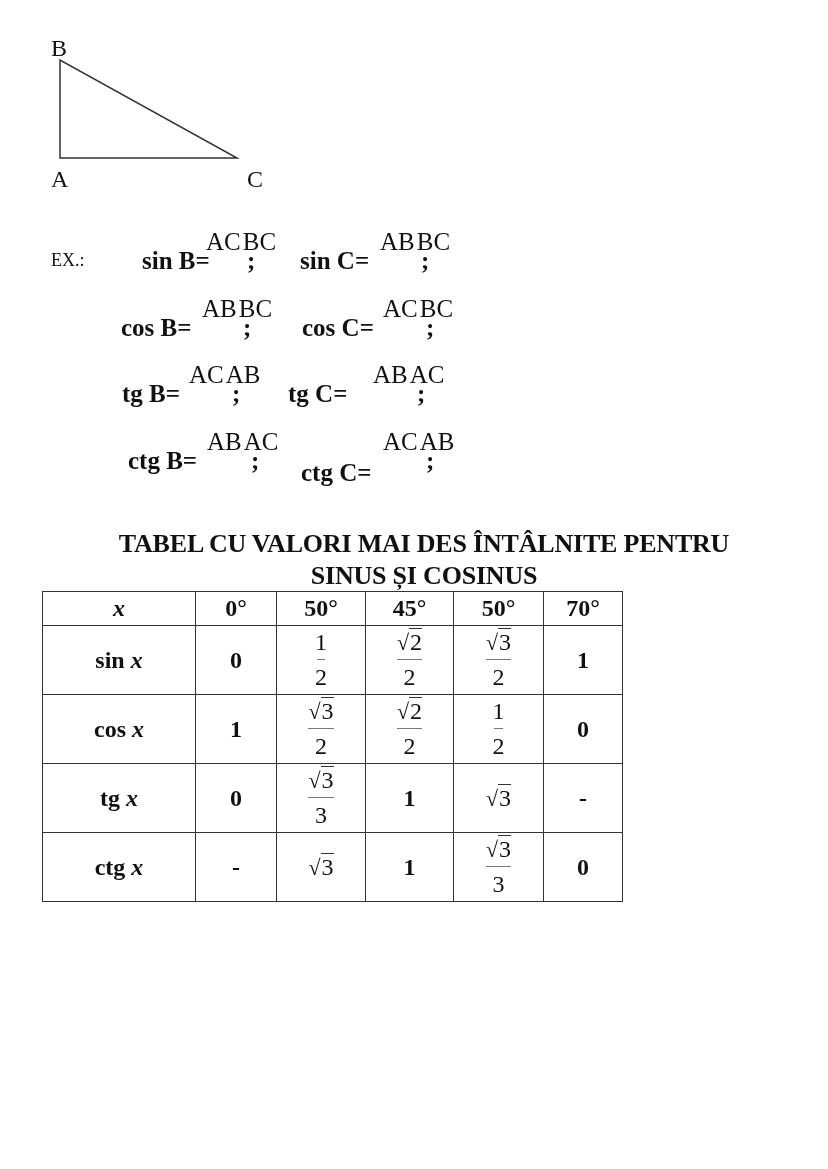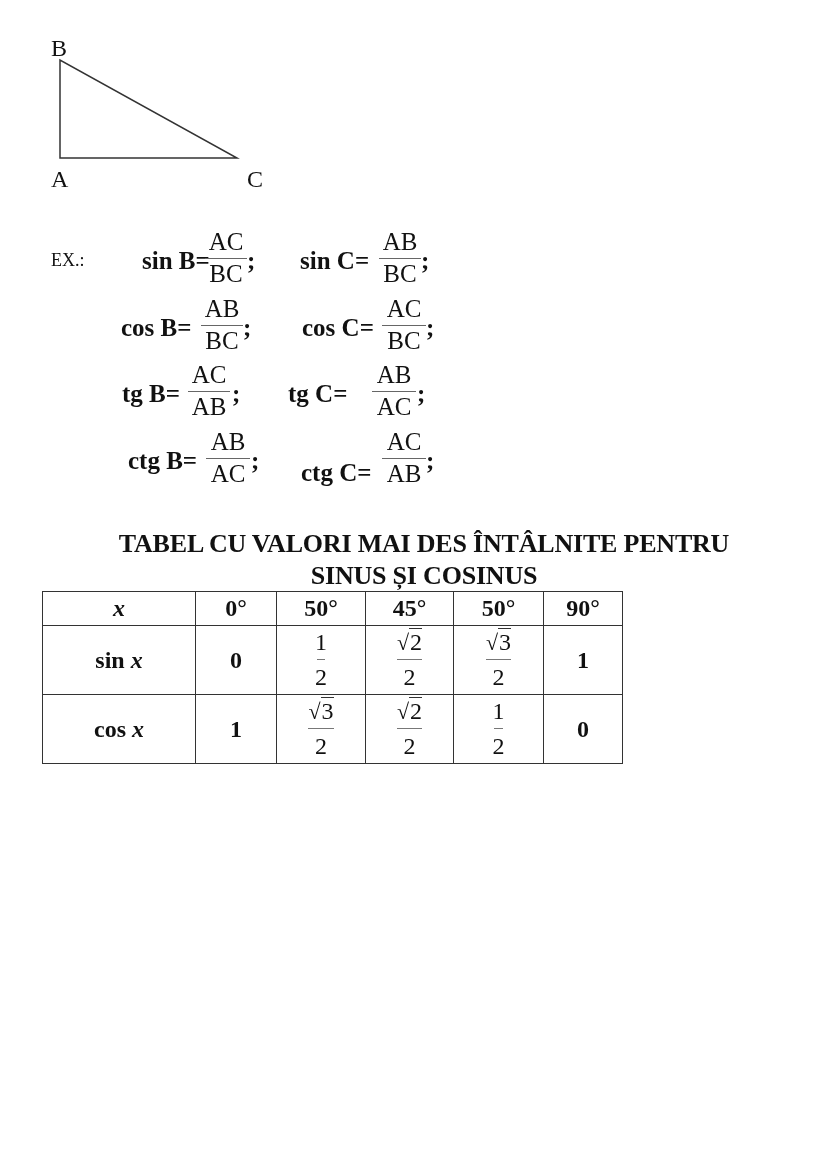--- a/index.html
+++ b/index.html
@@ -9,21 +9,21 @@
     }
 
     
     #tri-svg { position: absolute; left: 0; top: 0; }
     .vlabel { position: absolute; font-size: 24px; line-height: 24px; font-weight: normal; }
     .ex-label { position: absolute; font-weight: normal; font-size: 18px; line-height: 25px; }
     .fn {
       position: absolute; font-weight: bold; font-size: 25px; line-height: 25px; white-space: nowrap;
     }
     .frac {
-      position: absolute; display: flex; flex-direction: column; align-items: center;
+      position: absolute; display: flex; flex-direction: row; align-items: center;
       font-size: 25px; font-weight: normal;
     }
     .frac .num { line-height: 26px; padding: 0 1px; }
     .frac .bar { height: 1px; background: #666; width: 100%; margin: 3px 0 2px 0; }
     .frac .den { line-height: 26px; padding: 0 1px; }
     .semi { position: absolute; font-weight: bold; font-size: 25px; line-height: 25px; }
 
     
     .title {
       position: absolute; left: 0; width: 848px; text-align: center;
@@ -143,21 +143,21 @@
       <col style="width:90px">
       <col style="width:79px">
   </colgroup>
   <tbody>
       <tr class="hdr">
     <td><i>x</i></td>
     <td>0°</td>
     <td>50°</td>
     <td>45°</td>
     <td>50°</td>
-    <td>90°</td>
+    <td>70°</td>
   </tr>
 
   <tr class="body-row">
     <td class="rowlabel"><span>sin</span> <i>x</i></td>
     <td class="bold-val">0</td>
     <td>
       <span class="cfrac narrow">
             <span class="n">1</span>
             <span class="b"></span>
             <span class="d">2</span>
@@ -200,15 +200,47 @@
     <td>
       <span class="cfrac narrow">
             <span class="n">1</span>
             <span class="b"></span>
             <span class="d">2</span>
           </span>
     </td>
     <td class="bold-val">0</td>
   </tr>
 
-
+  <tr class="body-row">
+    <td class="rowlabel"><span>tg</span> <i>x</i></td>
+    <td class="bold-val">0</td>
+    <td>
+      <span class="cfrac">
+            <span class="n sqrt"><span class="rad">√</span><span class="under">3</span></span>
+            <span class="b"></span>
+            <span class="d">3</span>
+          </span>
+    </td>
+    <td class="bold-val">1</td>
+    <td>
+      <span class="sqrt"><span class="rad">√</span><span class="under">3</span></span>
+    </td>
+    <td class="bold-val">-</td>
+  </tr>
+
+  <tr class="body-row">
+    <td class="rowlabel"><span>ctg</span> <i>x</i></td>
+    <td class="bold-val">-</td>
+    <td>
+      <span class="sqrt"><span class="rad">√</span><span class="under">3</span></span>
+    </td>
+    <td class="bold-val">1</td>
+    <td>
+      <span class="cfrac">
+            <span class="n sqrt"><span class="rad">√</span><span class="under">3</span></span>
+            <span class="b"></span>
+            <span class="d">3</span>
+          </span>
+    </td>
+    <td class="bold-val">0</td>
+  </tr>
 </tbody>
   </table>
 
 </body></html>

